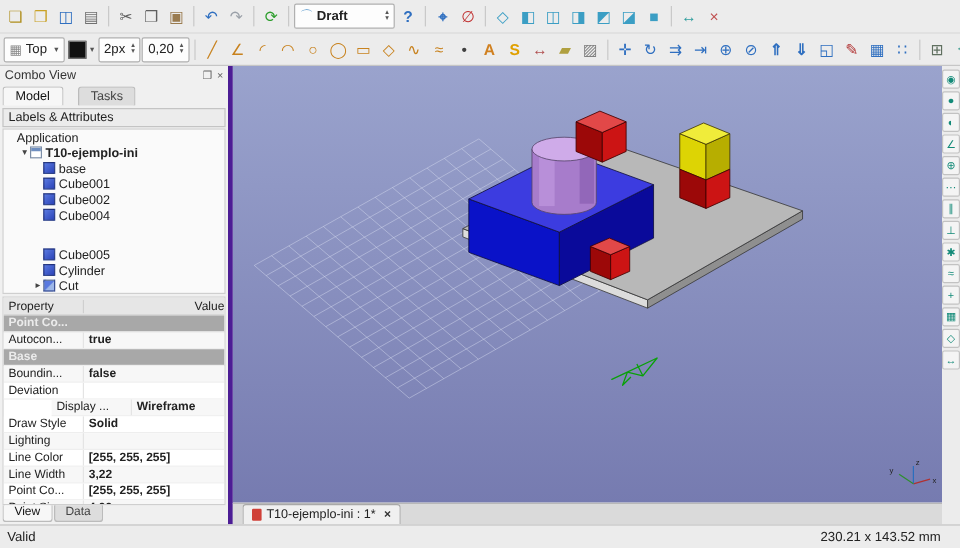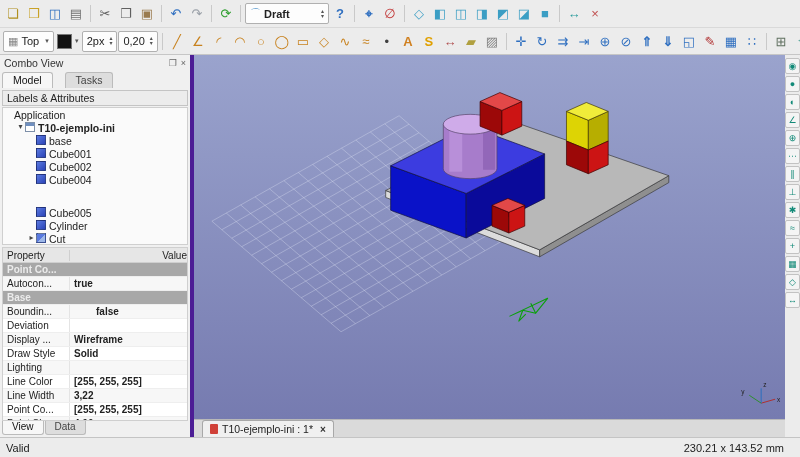--- a/index.html
+++ b/index.html
@@ -264,28 +264,28 @@
             <div class="prow group">
               <span class="n">Point  Co...</span>
             </div>
             <div class="prow" style="background: rgb(247, 247, 247);">
               <span class="n">Autocon...</span>
               <span class="v">true</span>
             </div>
             <div class="prow group">
               <span class="n">Base</span>
             </div>
-            <div class="prow" style="background: rgb(247, 247, 247); gap: 22px;">
+            <div class="prow" style="background: rgb(247, 247, 247);">
               <span class="n">Boundin...</span>
               <span class="v">false</span>
             </div>
             <div class="prow" style="background: rgb(255, 255, 255);">
               <span class="n">Deviation</span>
             </div>
-            <div class="prow" style="background: rgb(247, 247, 247);">
+            <div class="prow" style="background: rgb(247, 247, 247); margin-left: 40px;">
               <span class="n">Display ...</span>
               <span class="v">Wireframe</span>
             </div>
             <div class="prow" style="background: rgb(255, 255, 255);">
               <span class="n">Draw Style</span>
               <span class="v">Solid</span>
             </div>
             <div class="prow" style="background: rgb(247, 247, 247);">
               <span class="n">Lighting</span>
             </div>

